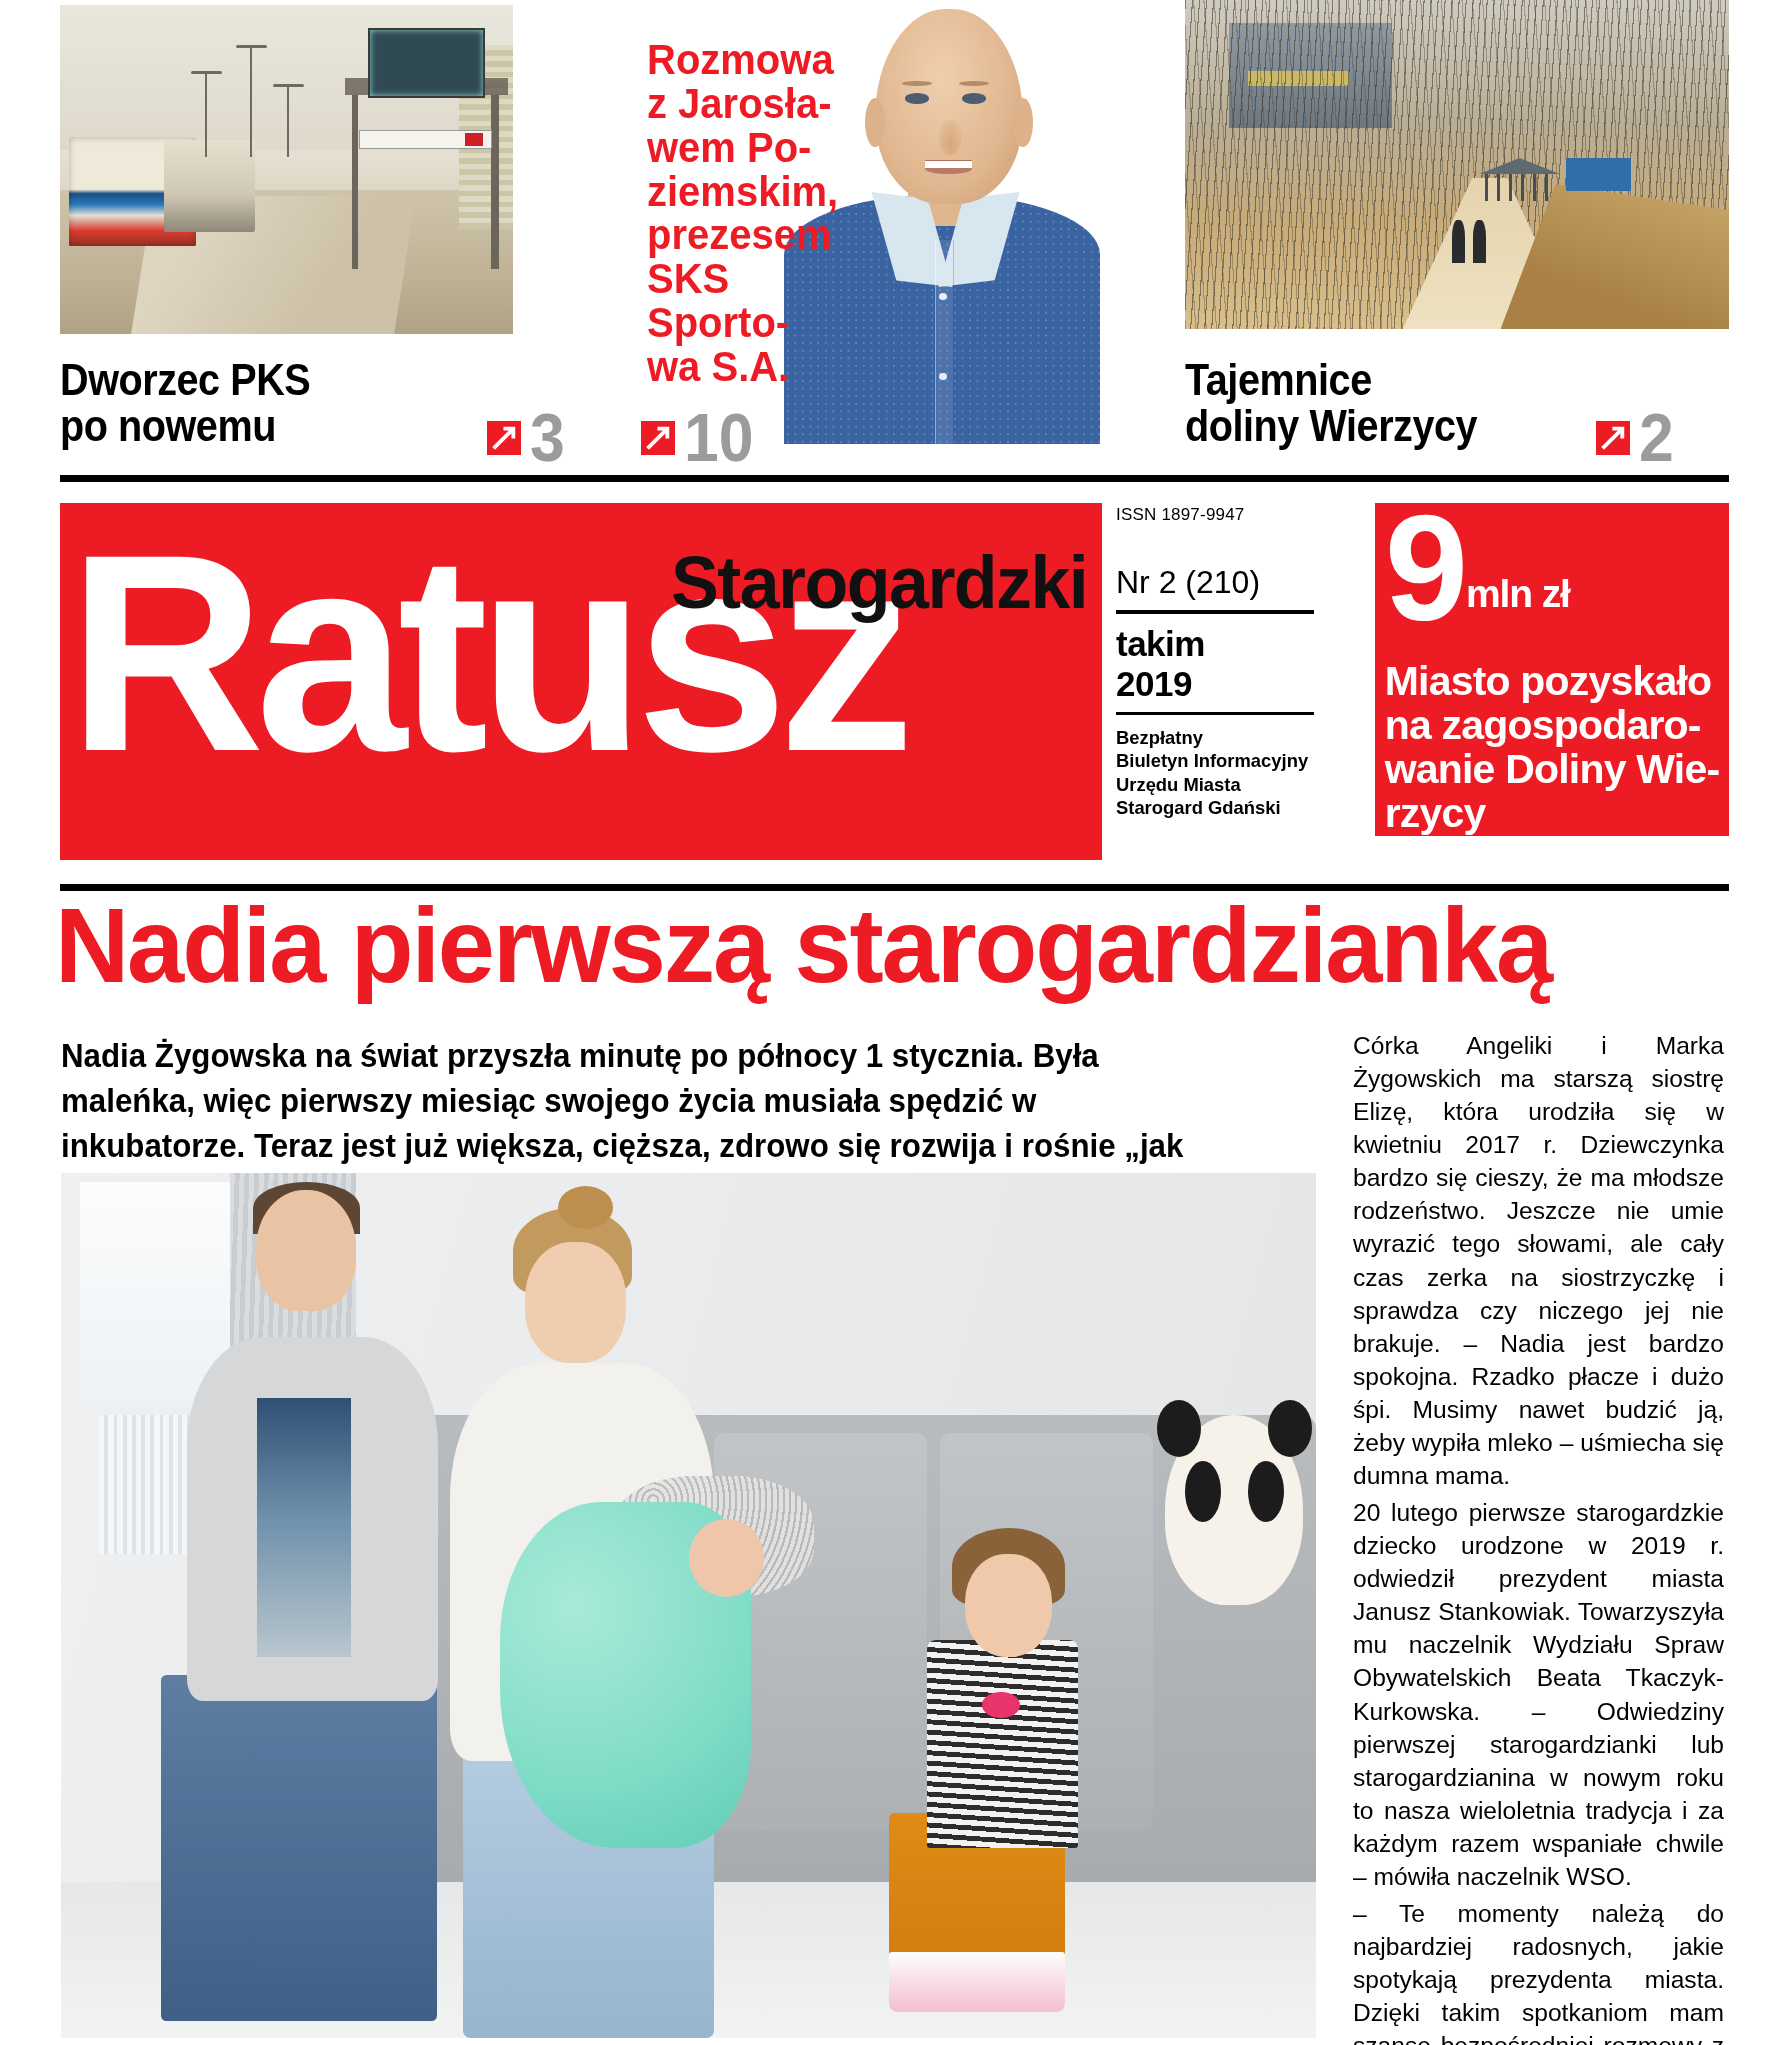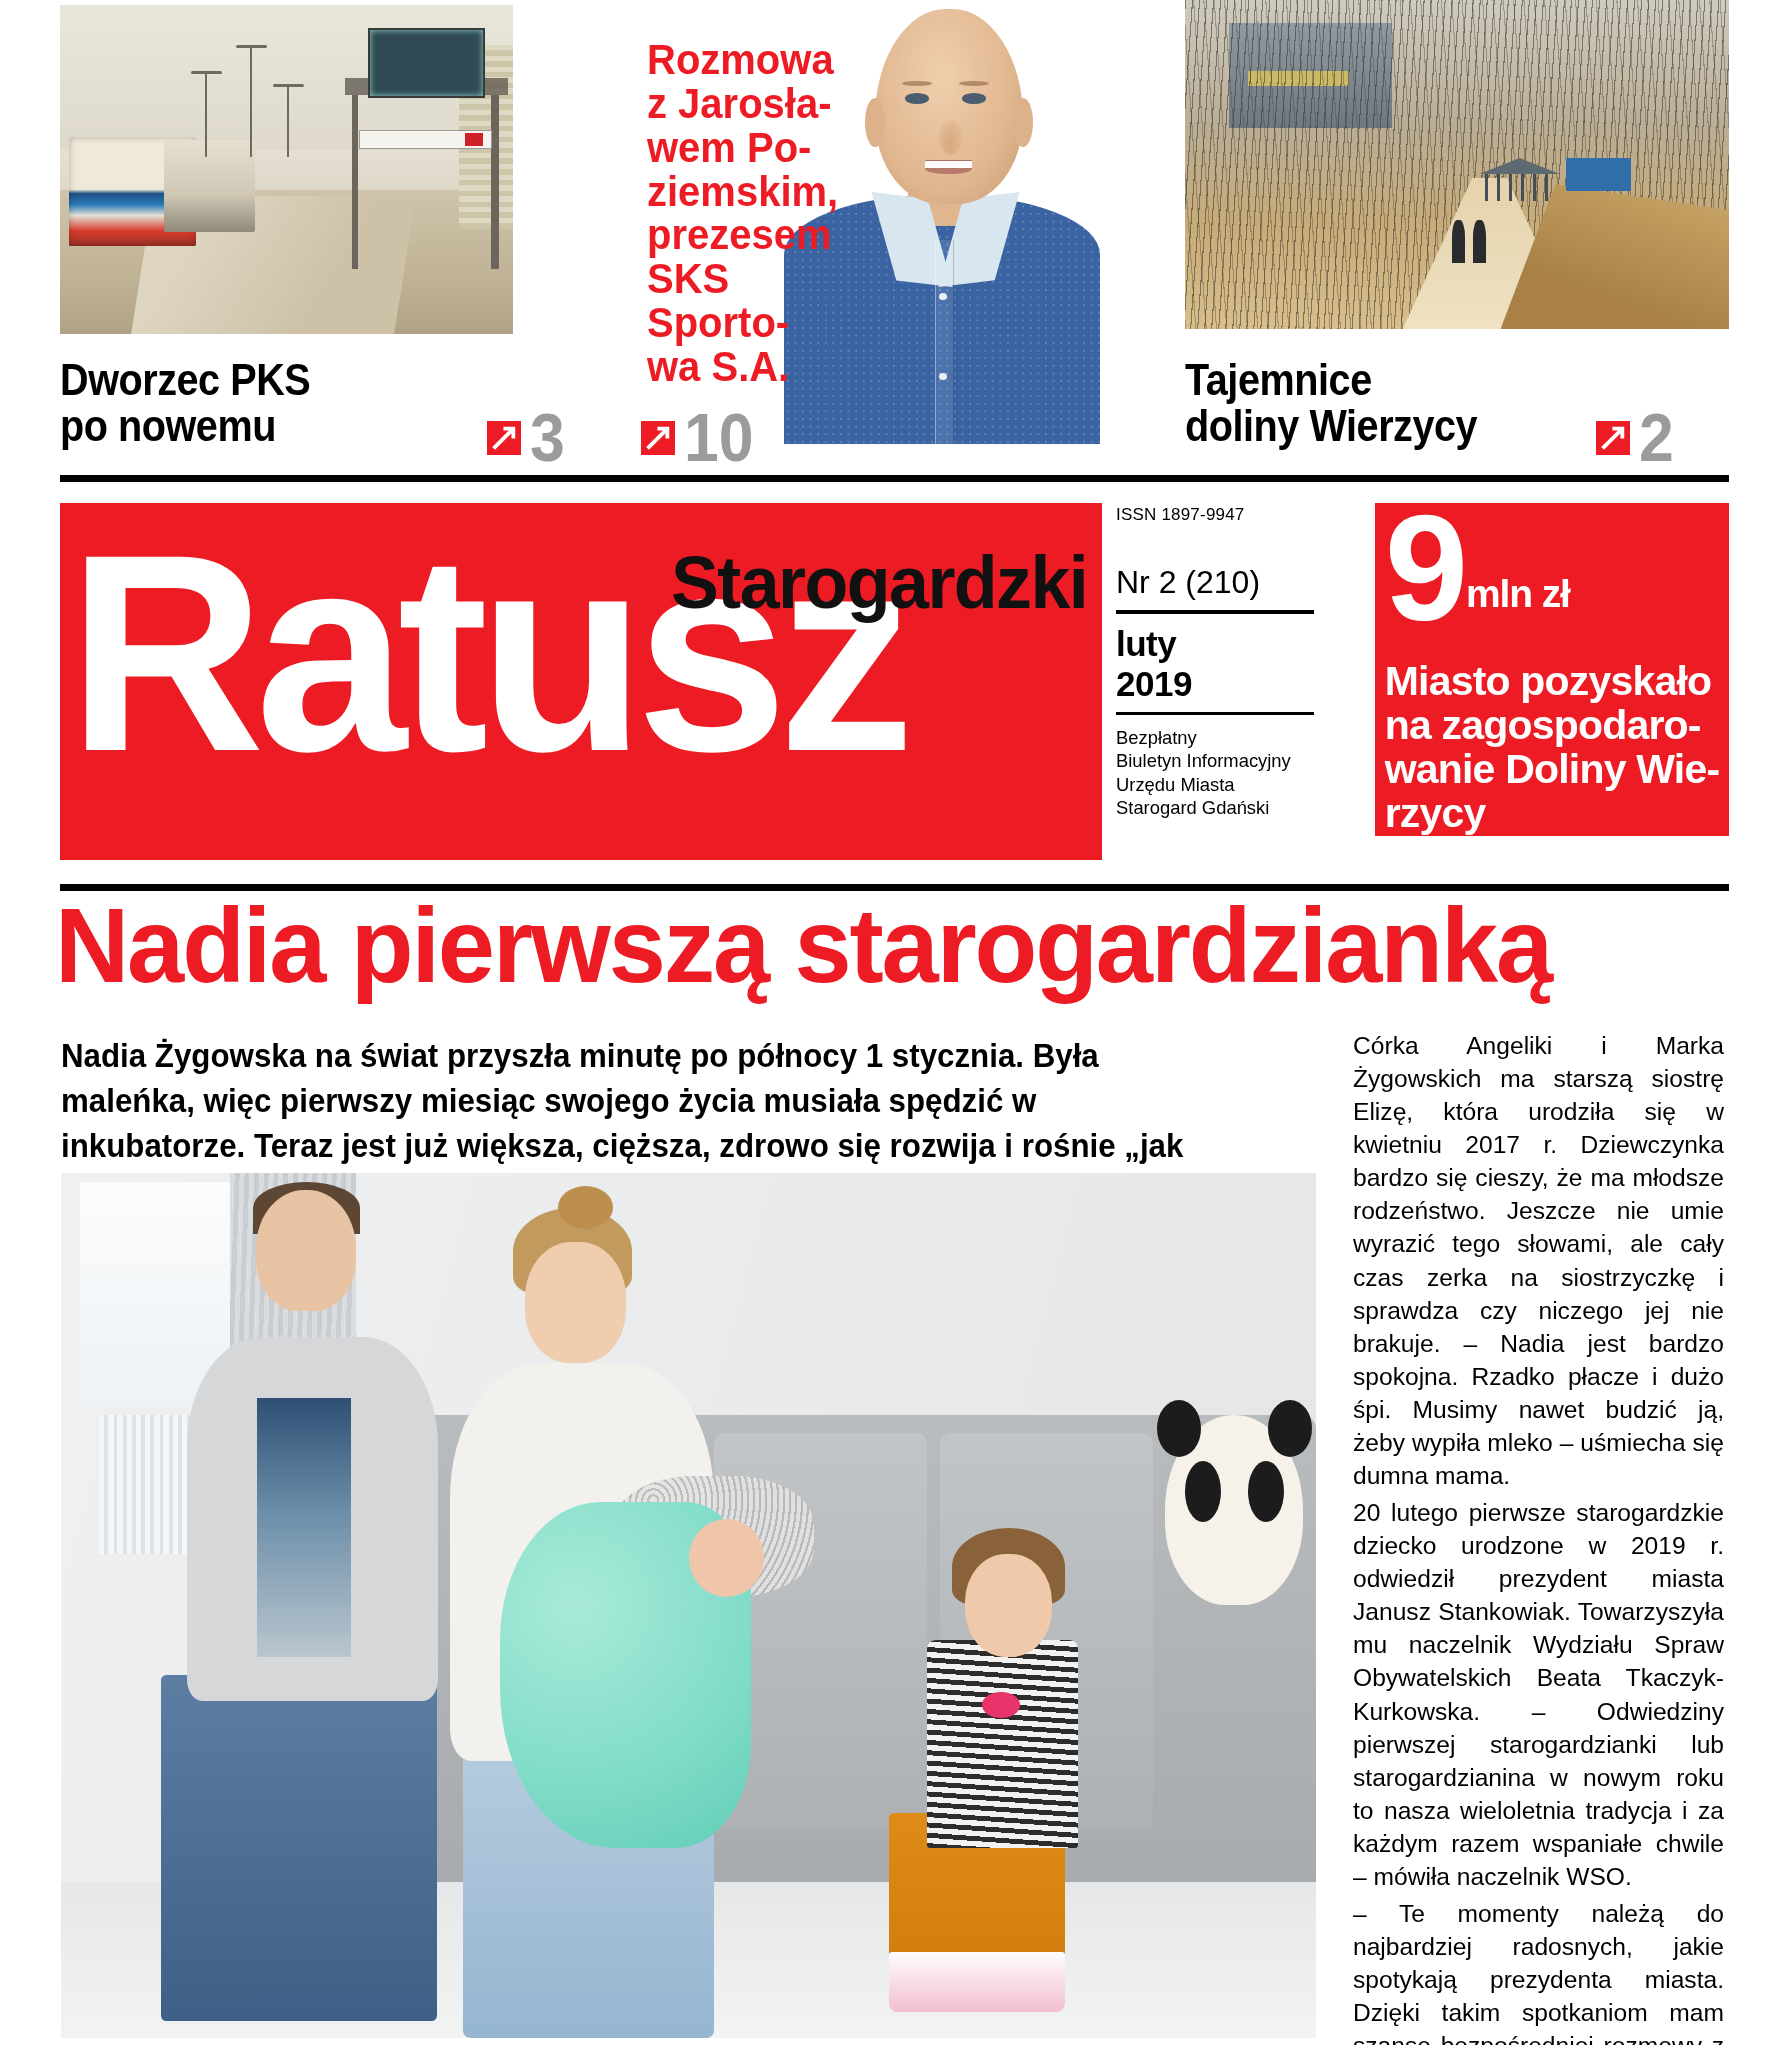--- a/index.html
+++ b/index.html
@@ -332,21 +332,21 @@
   }
   .hr-thin { height: 3.8px; background: #000; margin: 8.7px 0 10.8px 0; width: 198px; }
   .issue-month, .issue-year {
     font-size: 35px;
     font-weight: 800;
     line-height: 1.12;
     letter-spacing: -0.5px;
   }
   .imprint {
     font-size: 18.4px;
-    font-weight: 400;
+    font-weight: 700;
     line-height: 1.26;
     white-space: pre-line;
     margin-top: 2.2px;
   }
 
   .promo {
     position: absolute;
     left: 1375px; top: 0;
     width: 354px; height: 333px;
     background: #ed1c24;
@@ -677,21 +677,21 @@
     <div class="masthead-red"></div>
 
     <div class="masthead-ratusz">Ratusz</div>
 
     <div class="masthead-starogardzki">Starogardzki</div>
 
     <div class="issue-block">
       <div class="issn">ISSN 1897-9947</div>
       <div class="issue-no">Nr 2 (210)</div>
       <div class="hr-thin"></div>
-      <div class="issue-month">luty</div>
+      <div class="issue-month">takim</div>
       <div class="issue-year">2019</div>
       <div class="hr-thin"></div>
       <div class="imprint">Bezpłatny
 Biuletyn Informacyjny
 Urzędu Miasta
 Starogard Gdański</div>
     </div>
 
     <div class="promo">
       <div class="promo-amount">

